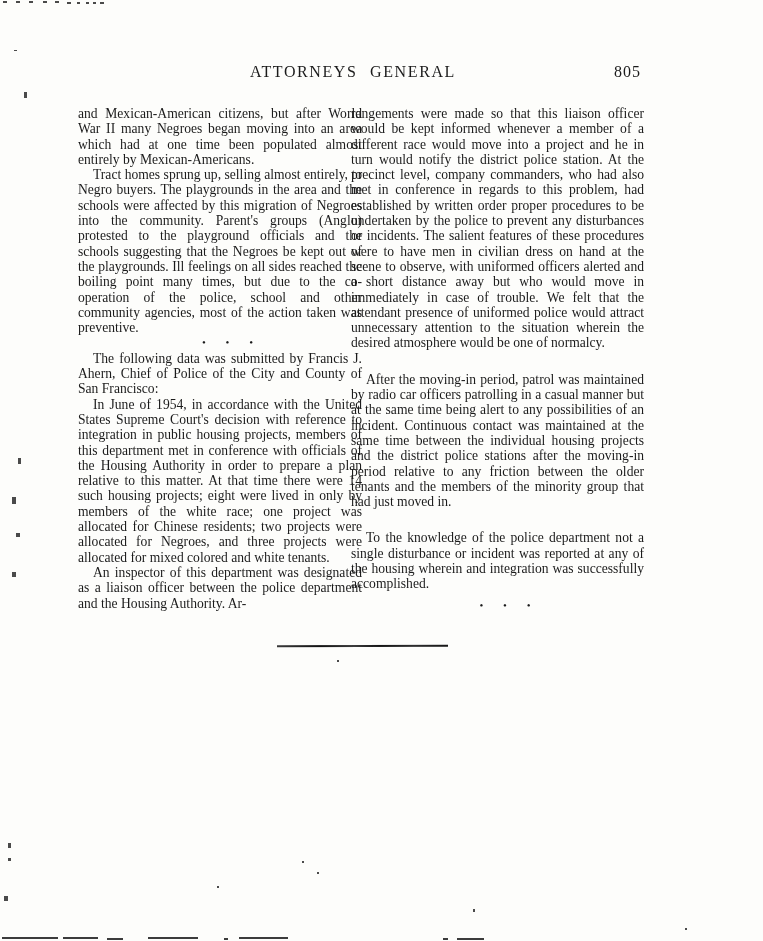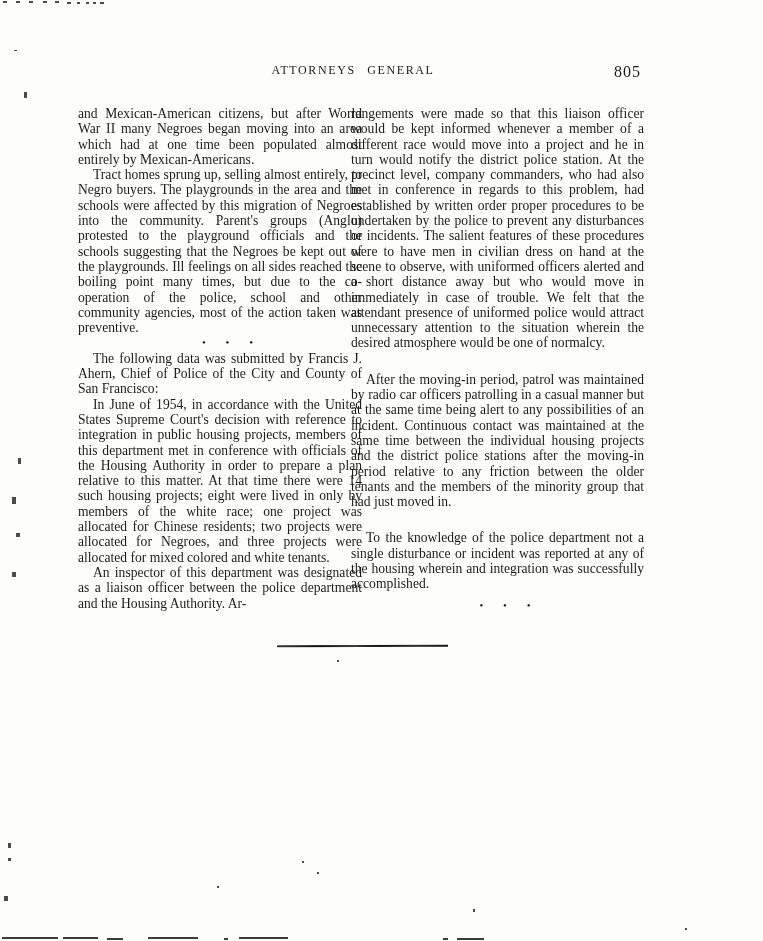--- a/index.html
+++ b/index.html
@@ -8,21 +8,21 @@
     position:relative;
     width:763px;height:941px;
     background:#fdfdfb;
     overflow:hidden;
     font-family:"Liberation Serif", serif;
     color:#1b1b1b;
   }
   .running-head{
     position:absolute;top:63px;left:78px;width:550px;
     text-align:center;
-    font-size:12px;letter-spacing:1.6px;word-spacing:7px;
+    font-size:16px;letter-spacing:1.6px;word-spacing:7px;
   }
   .page-number{
     position:absolute;top:63px;left:614px;
     font-size:16px;letter-spacing:1px;
   }
   .col{
     position:absolute;top:106px;
     text-align:justify;
     font-size:13.6px;line-height:15.3px;
     hyphens:auto;-webkit-hyphens:auto;

